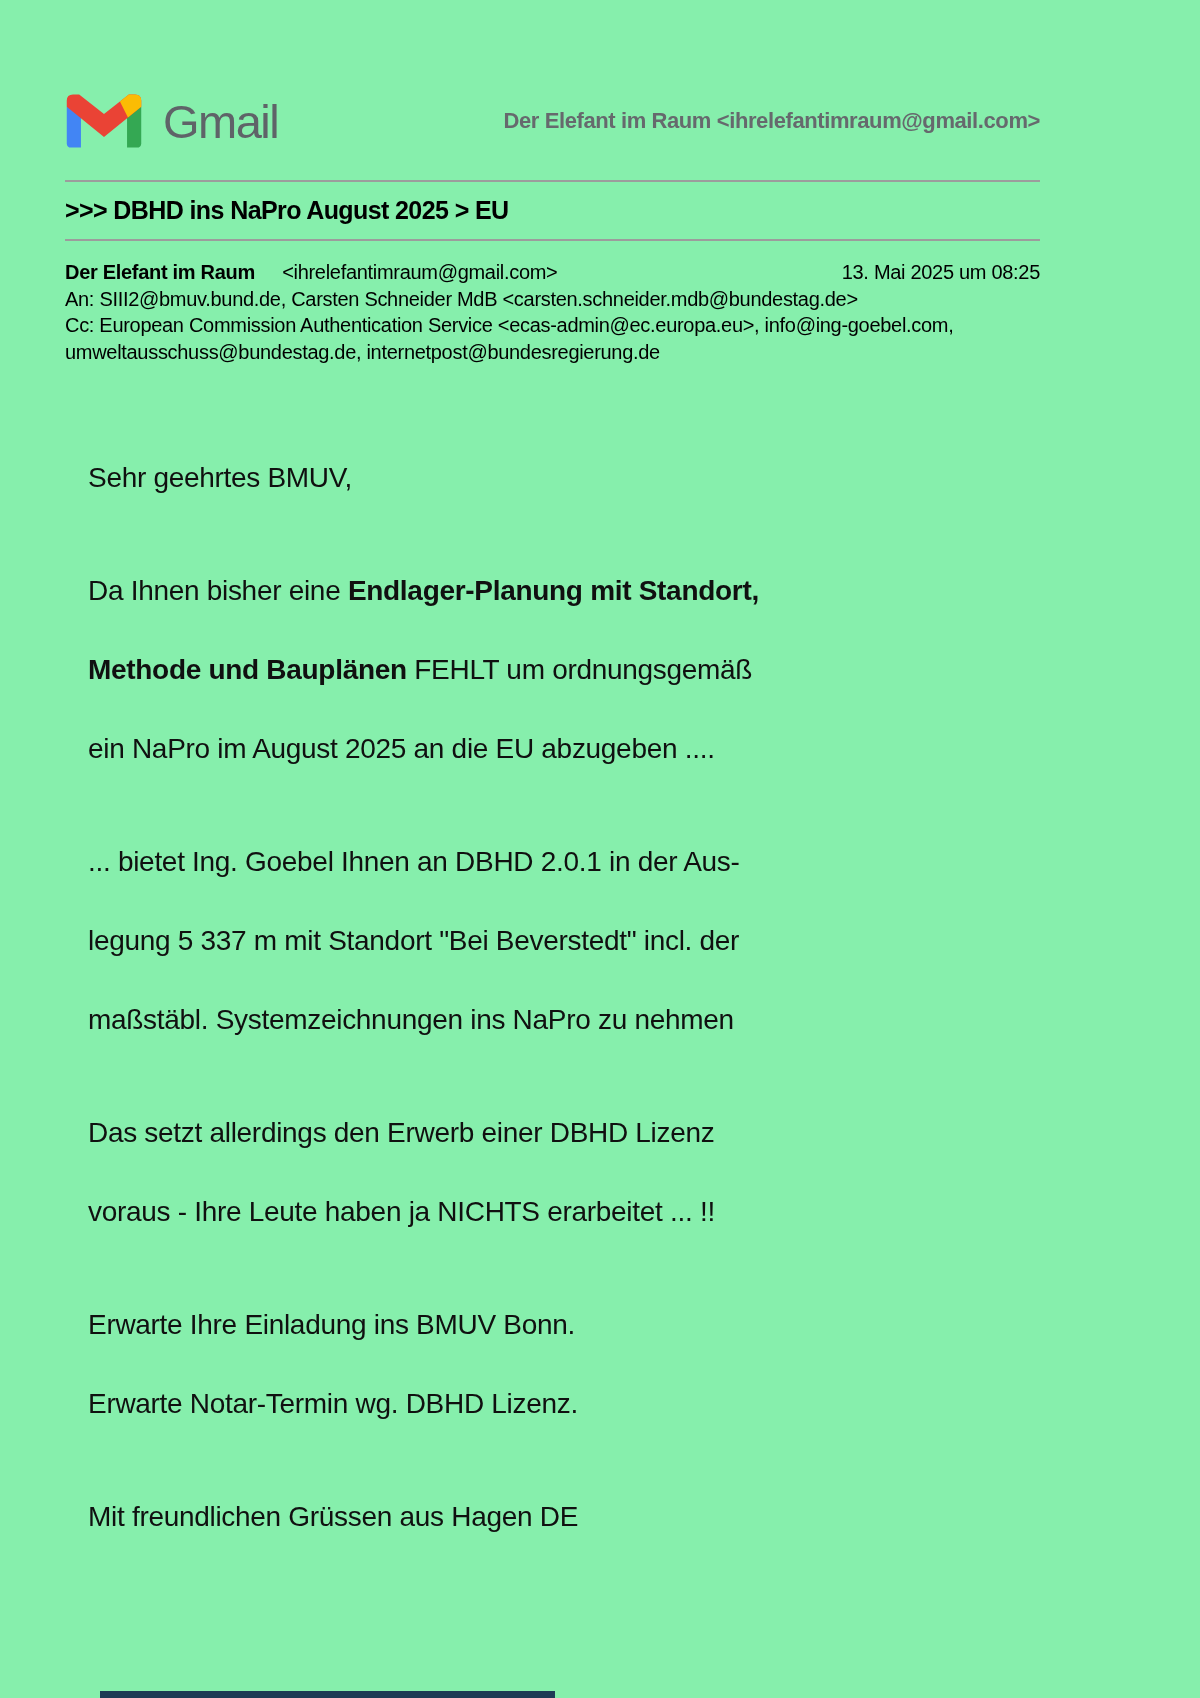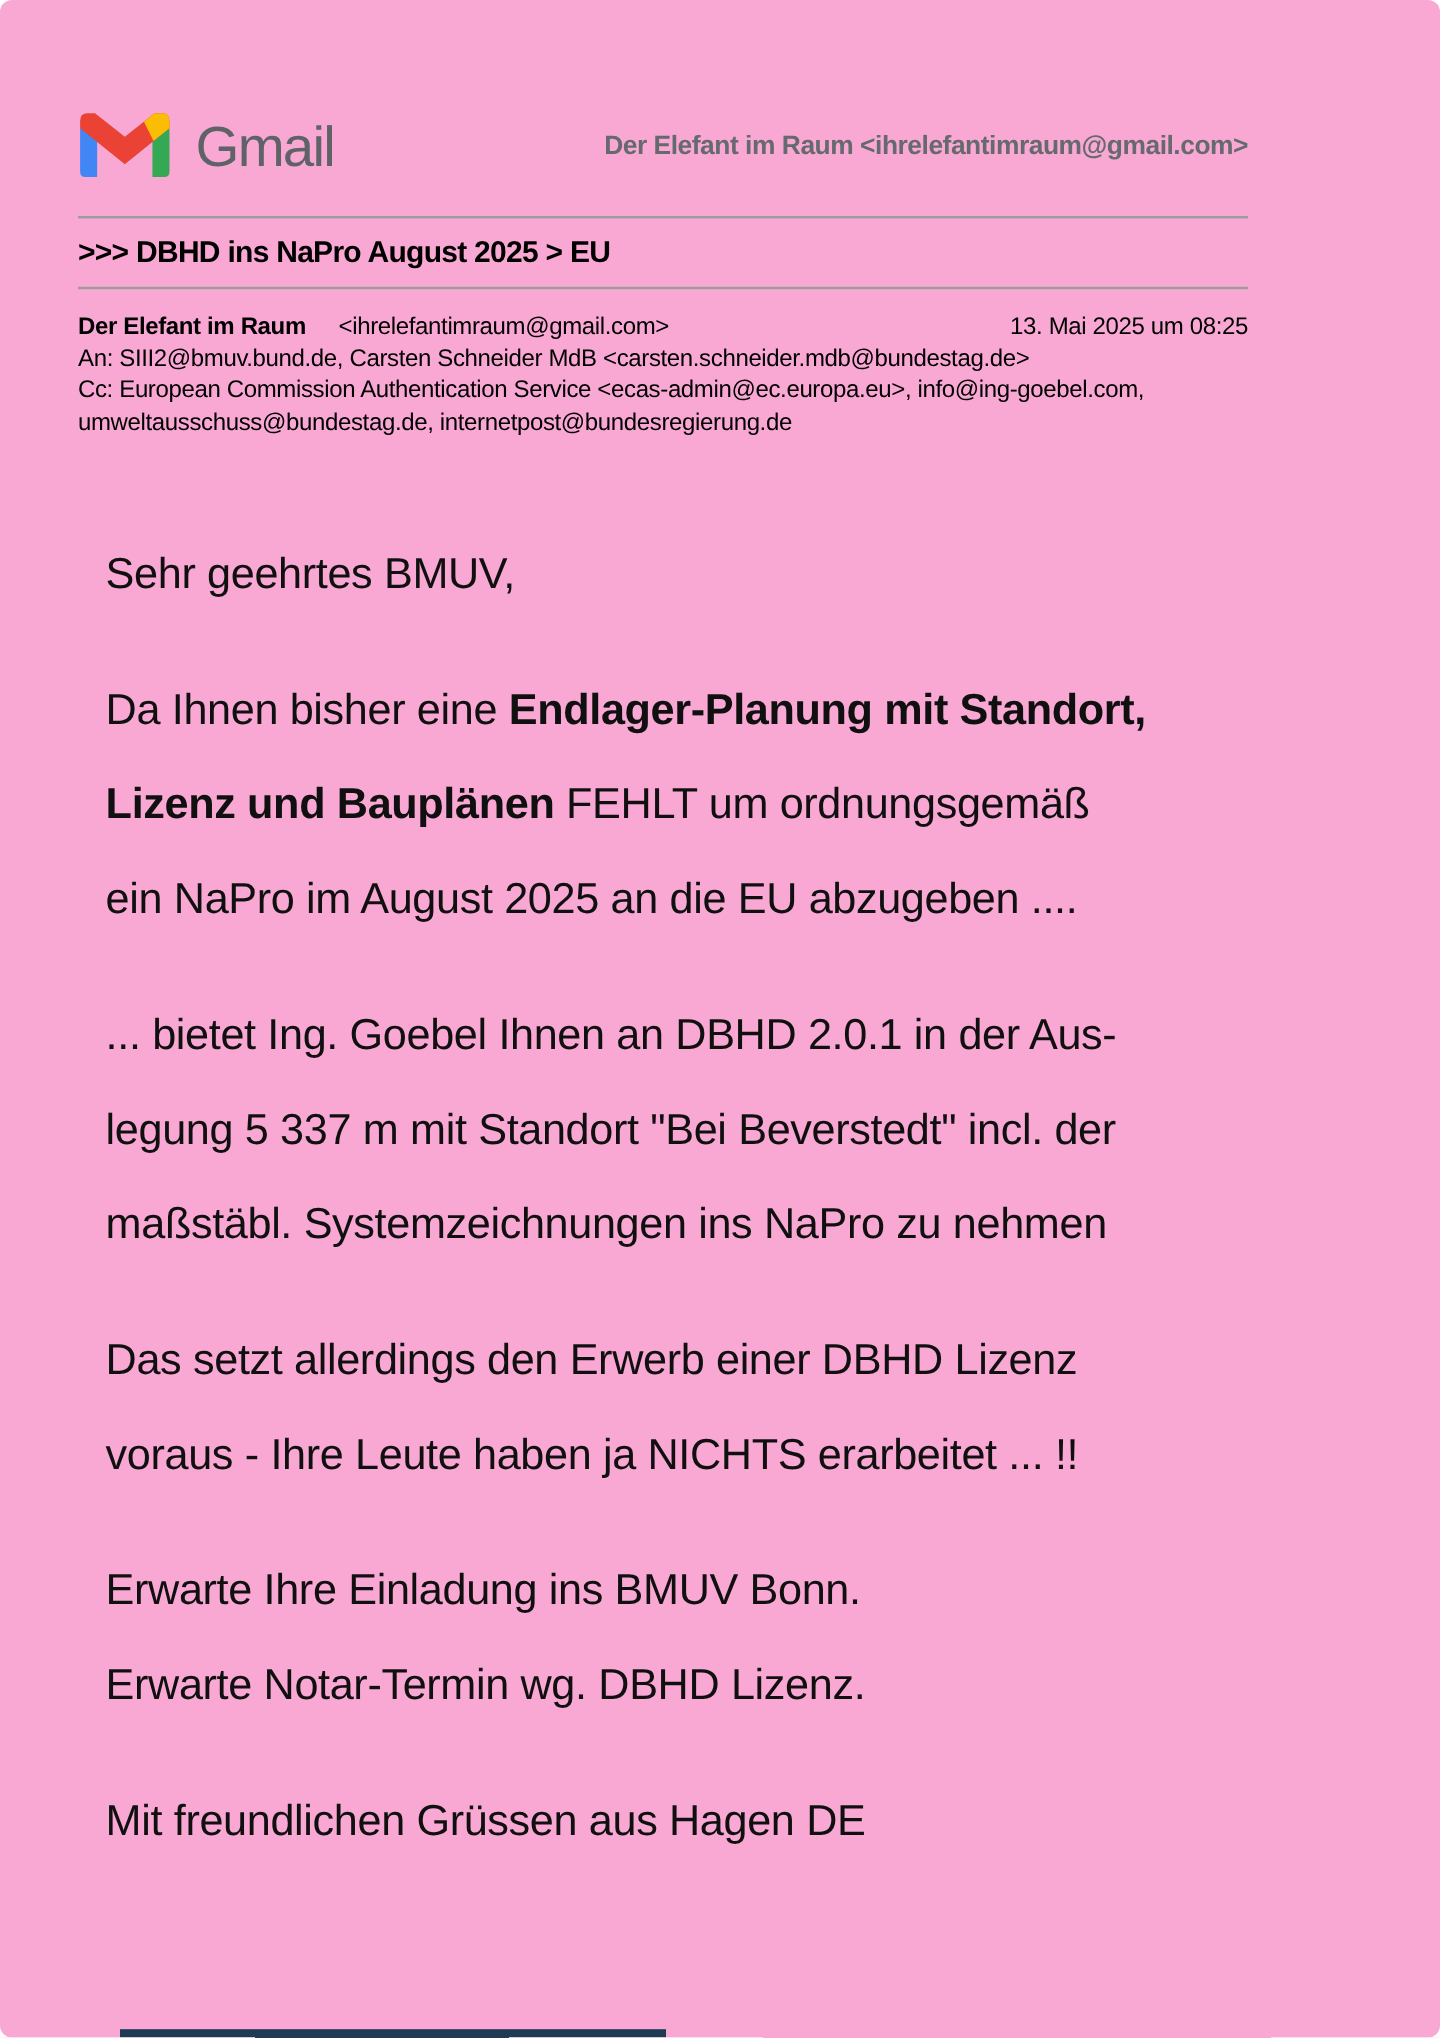--- a/index.html
+++ b/index.html
@@ -1,23 +1,22 @@
 <!DOCTYPE html>
 <html><head>
 <meta charset="utf-8">
 <style>
   html, body { margin: 0; padding: 0; background: #ffffff; }
   .page {
     position: relative;
     width: 1200px;
     height: 1698px;
-    background: #f9a8d4;
+    background: #86efac;
     font-family: "Liberation Sans", sans-serif;
     overflow: hidden;
-    border-radius: 10px;
   }
 
   
   .header {
     position: absolute;
     left: 65px;
     right: 160px;
     top: 84px;
     height: 74px;
     display: flex;
@@ -79,21 +78,21 @@
   .sender-name { font-weight: bold; }
   .sender-email, .message-date { font-weight: normal; margin-left: 22px; }
   .message-date { white-space: nowrap; text-align: right; }
 
   
   .email-body {
     position: absolute;
     left: 88px;
     right: 160px;
     top: 438px;
-    font-size: 36px;
+    font-size: 28px;
     color: #101010;
     letter-spacing: -0.3px;
   }
   .para { margin: 0 0 34px 0; }
   .line { line-height: 79px; white-space: pre-wrap; }
   .seg { white-space: pre-wrap; }
   .bold { font-weight: bold; }
 
   
   .cutoff-banner {
@@ -141,21 +140,21 @@
   </div>
 
   <div class="email-body">
 
     <div class="para">
       <div class="line">Sehr geehrtes BMUV,</div>
     </div>
 
     <div class="para">
       <div class="line"><span class="seg">Da Ihnen bisher eine </span><span class="seg bold">Endlager-Planung mit Standort,</span></div>
-      <div class="line"><span class="seg bold">Lizenz und Bauplänen</span><span class="seg"> FEHLT um ordnungsgemäß</span></div>
+      <div class="line"><span class="seg bold">Methode und Bauplänen</span><span class="seg"> FEHLT um ordnungsgemäß</span></div>
       <div class="line">ein NaPro im August 2025 an die EU abzugeben ....</div>
     </div>
 
     <div class="para">
       <div class="line">... bietet Ing. Goebel Ihnen an DBHD 2.0.1 in der Aus-</div>
       <div class="line">legung 5 337 m mit Standort "Bei Beverstedt" incl. der</div>
       <div class="line">maßstäbl. Systemzeichnungen ins NaPro zu nehmen</div>
     </div>
 
     <div class="para">

